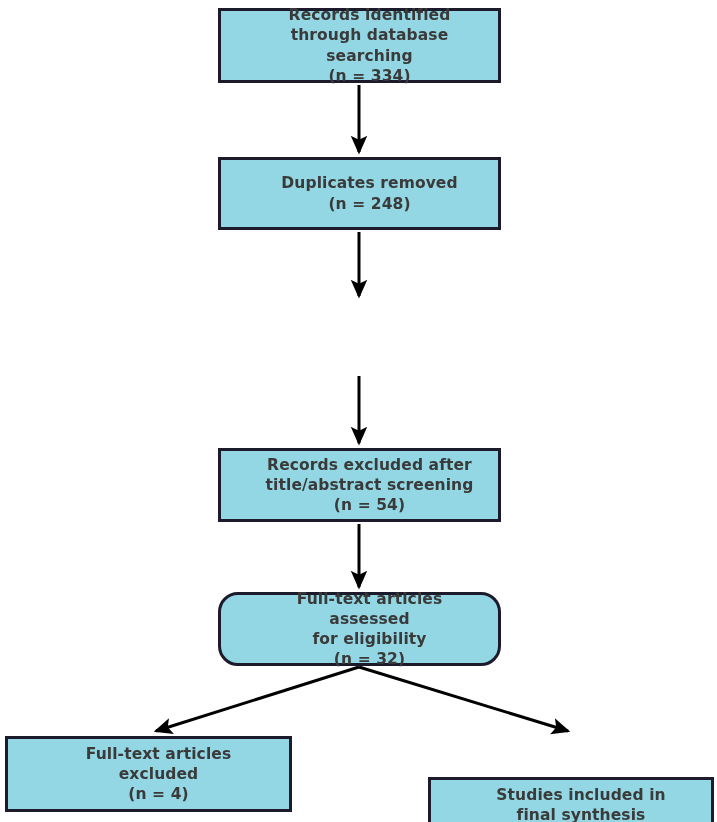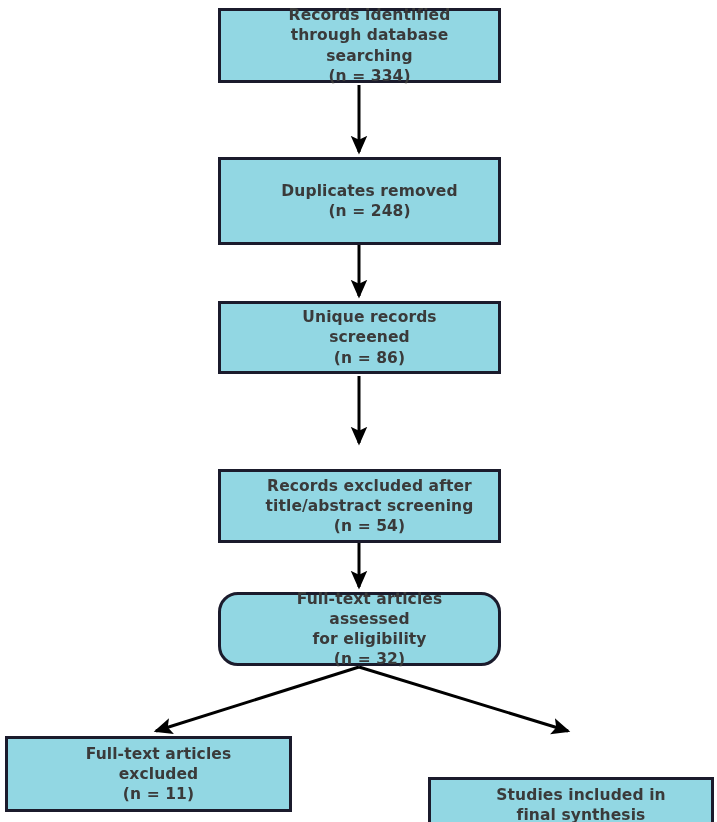--- a/index.html
+++ b/index.html
@@ -75,45 +75,41 @@
 
     <line x1="359" y1="667" x2="568" y2="731" stroke="#000000" stroke-width="3" marker-end="url(#arrowhead)"></line>
   </svg>
 
   <div class="node" style="left:218px; top:8px; width:283px; height:75px;">
     <span class="node-text">Records identified
 through database searching
 (n = 334)</span>
   </div>
 
-  <div class="node" style="left:218px; top:157px; width:283px; height:88px;">
+  <div class="node" style="left:218px; top:157px; width:283px; height:73px;">
     <span class="node-text">Duplicates removed
 (n = 248)</span>
   </div>
 
-  <div class="node" style="left:218px; top:301px; width:283px; height:73px;">
-    <span class="node-text">Unique records screened
-(n = 86)</span>
-  </div>
 
-  <div class="node" style="left:218px; top:469px; width:283px; height:74px;">
+  <div class="node" style="left:218px; top:448px; width:283px; height:74px;">
     <span class="node-text">Records excluded after
 title/abstract screening
 (n = 54)</span>
   </div>
 
   <div class="node" style="left:218px; top:592px; width:283px; height:74px;border-radius:20px;">
     <span class="node-text">Full-text articles assessed
 for eligibility
 (n = 32)</span>
   </div>
 
   <div class="node" style="left:5px; top:736px; width:287px; height:76px;">
     <span class="node-text">Full-text articles excluded
-(n = 11)</span>
+(n = 4)</span>
   </div>
 
   <div class="node" style="left:428px; top:777px; width:286px; height:76px;">
     <span class="node-text">Studies included in
 final synthesis
 (n = 21)</span>
   </div>
 
 </div>
 

